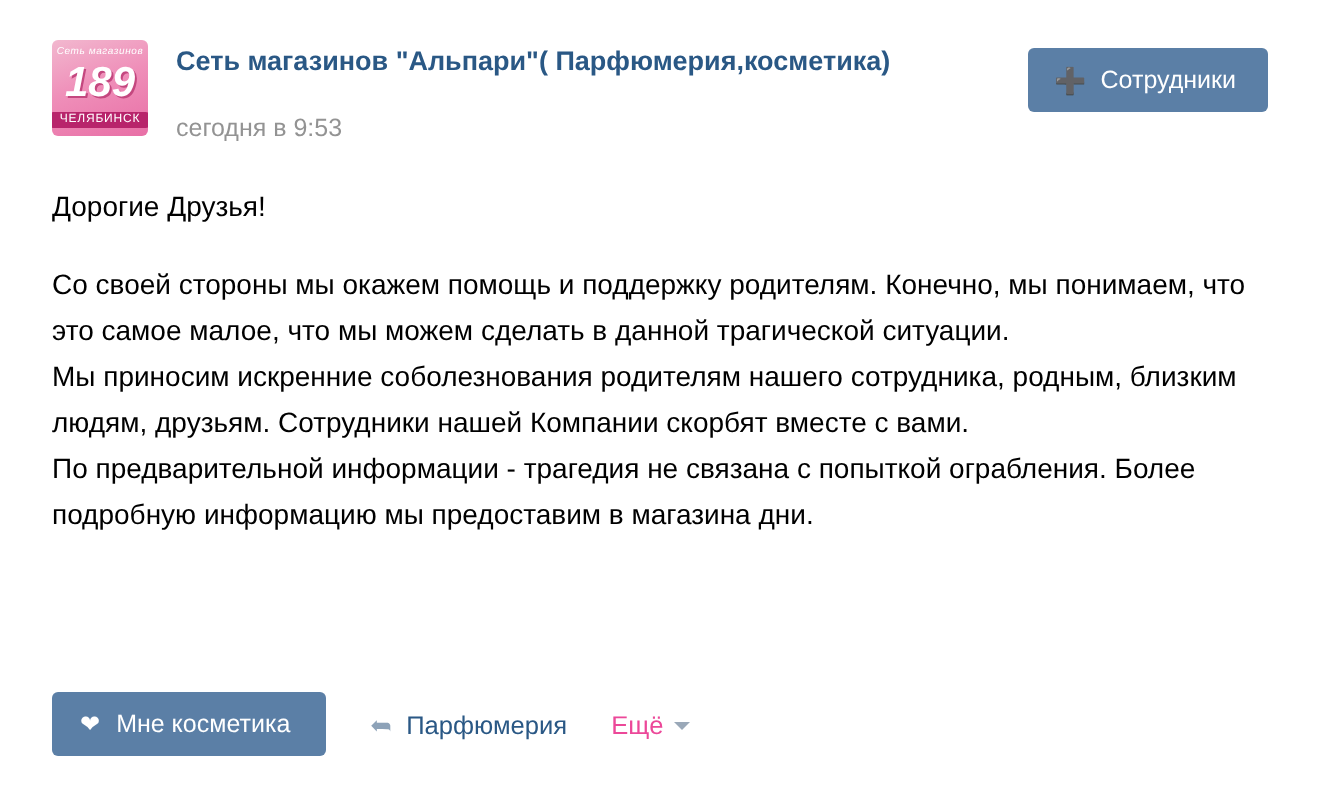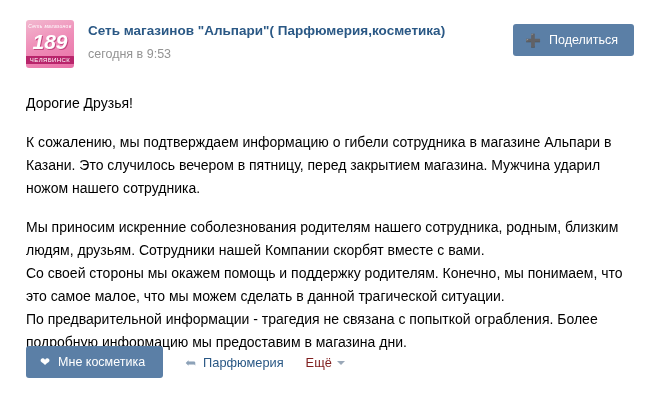--- a/index.html
+++ b/index.html
@@ -81,21 +81,21 @@
   .group-name {
     color: #2a5885;
     font-size: 13.5px;
     font-weight: bold;
     line-height: 17px;
     cursor: pointer;
   }
   .post-date {
     color: #939393;
     font-size: 12.5px;
-    margin-top: 8px;
+    margin-top: 18px;
     line-height: 15px;
     cursor: pointer;
   }
   .subscribe-btn {
     position: absolute;
     right: 0;
     top: 6px;
     background: #5b7fa6;
     color: #ffffff;
     border: none;
@@ -164,21 +164,21 @@
     display: inline-block;
     color: #8da2b8;
     font-size: 13px;
     line-height: 1;
     transform: scaleX(-1);
   }
   .more-btn {
     display: flex;
     align-items: center;
     gap: 5px;
-    color: #7f1d1d;
+    color: #ec4899;
     font-size: 12.8px;
     cursor: pointer;
   }
   .caret {
     width: 0;
     height: 0;
     border-left: 4px solid transparent;
     border-right: 4px solid transparent;
     border-top: 4px solid #9aa8b8;
     display: inline-block;
@@ -198,29 +198,28 @@
       <div class="av-bottom">ЧЕЛЯБИНСК</div>
     </div>
 
     <div class="head-text">
       <div class="group-name">Сеть магазинов "Альпари"( Парфюмерия,косметика)</div>
       <div class="post-date">сегодня в 9:53</div>
     </div>
 
     <button class="subscribe-btn">
       <span class="plus">➕</span>
-      <span>Поделиться</span>
+      <span>Сотрудники</span>
     </button>
   </div>
 
   <div class="body">
     <p>Дорогие Друзья!</p>
-    <p>К сожалению, мы подтверждаем информацию о гибели сотрудника в магазине Альпари в Казани. Это случилось вечером в пятницу, перед закрытием магазина. Мужчина ударил ножом нашего сотрудника.</p>
+    <p class="tight">Со своей стороны мы окажем помощь и поддержку родителям. Конечно, мы понимаем, что это самое малое, что мы можем сделать в данной трагической ситуации.</p>
     <p class="tight">Мы приносим искренние соболезнования родителям нашего сотрудника, родным, близким людям, друзьям. Сотрудники нашей Компании скорбят вместе с вами.</p>
-    <p class="tight">Со своей стороны мы окажем помощь и поддержку родителям. Конечно, мы понимаем, что это самое малое, что мы можем сделать в данной трагической ситуации.</p>
     <p class="tight">По предварительной информации - трагедия не связана с попыткой ограбления. Более подробную информацию мы предоставим в магазина дни.</p>
   </div>
 
   <div class="actions">
     <button class="like-btn">
       <span class="heart">❤</span>
       <span>Мне косметика</span>
     </button>
 
     <div class="share-btn">

